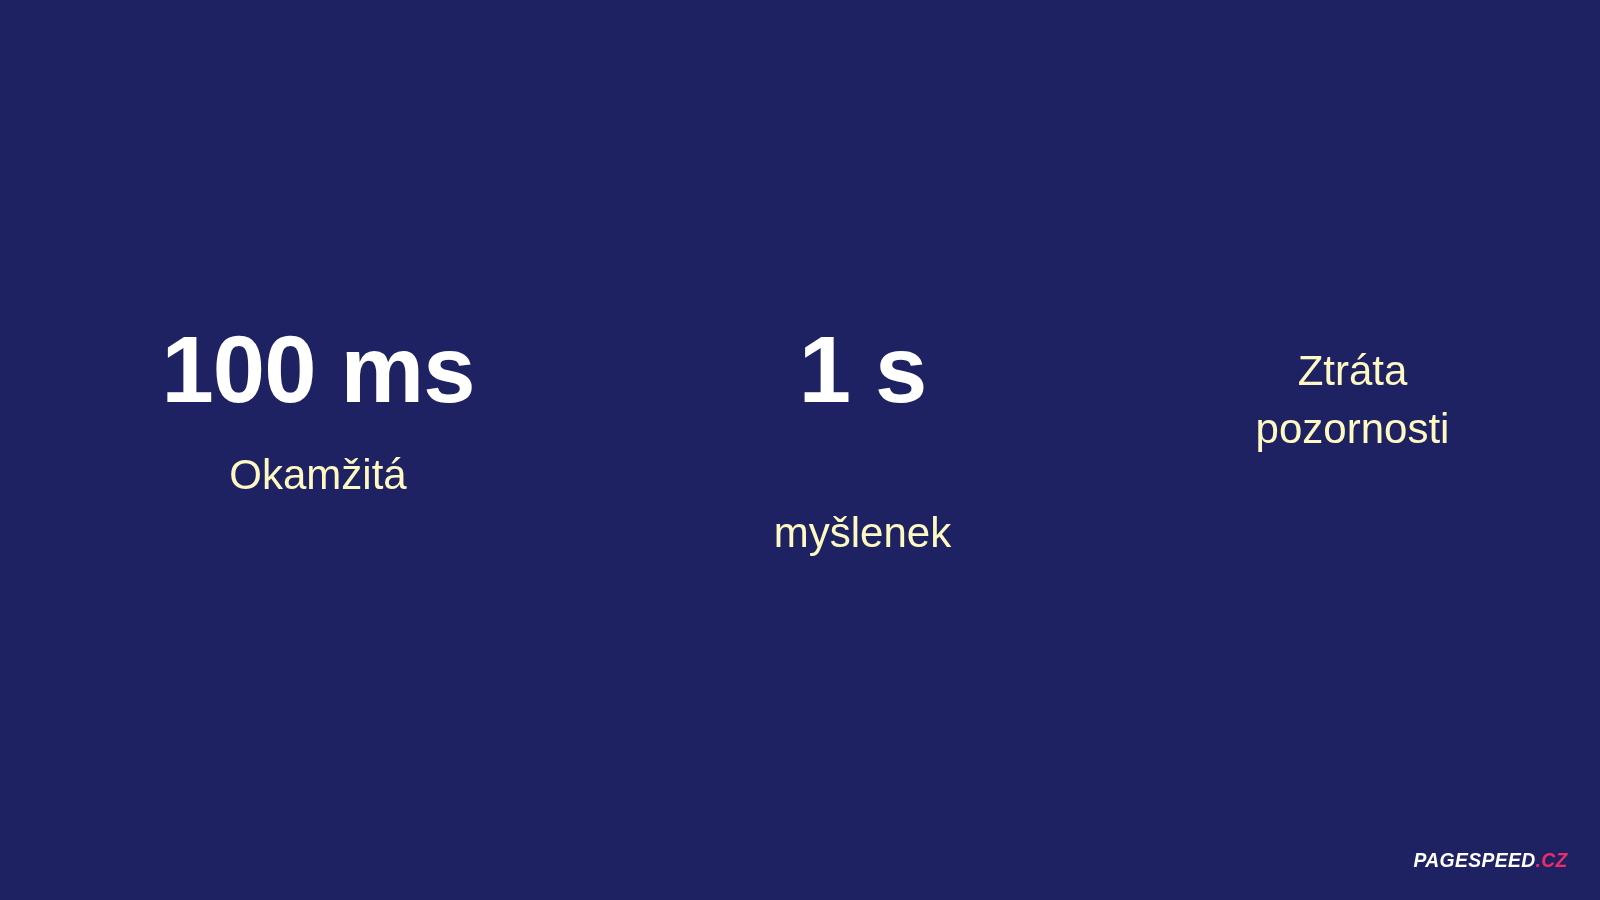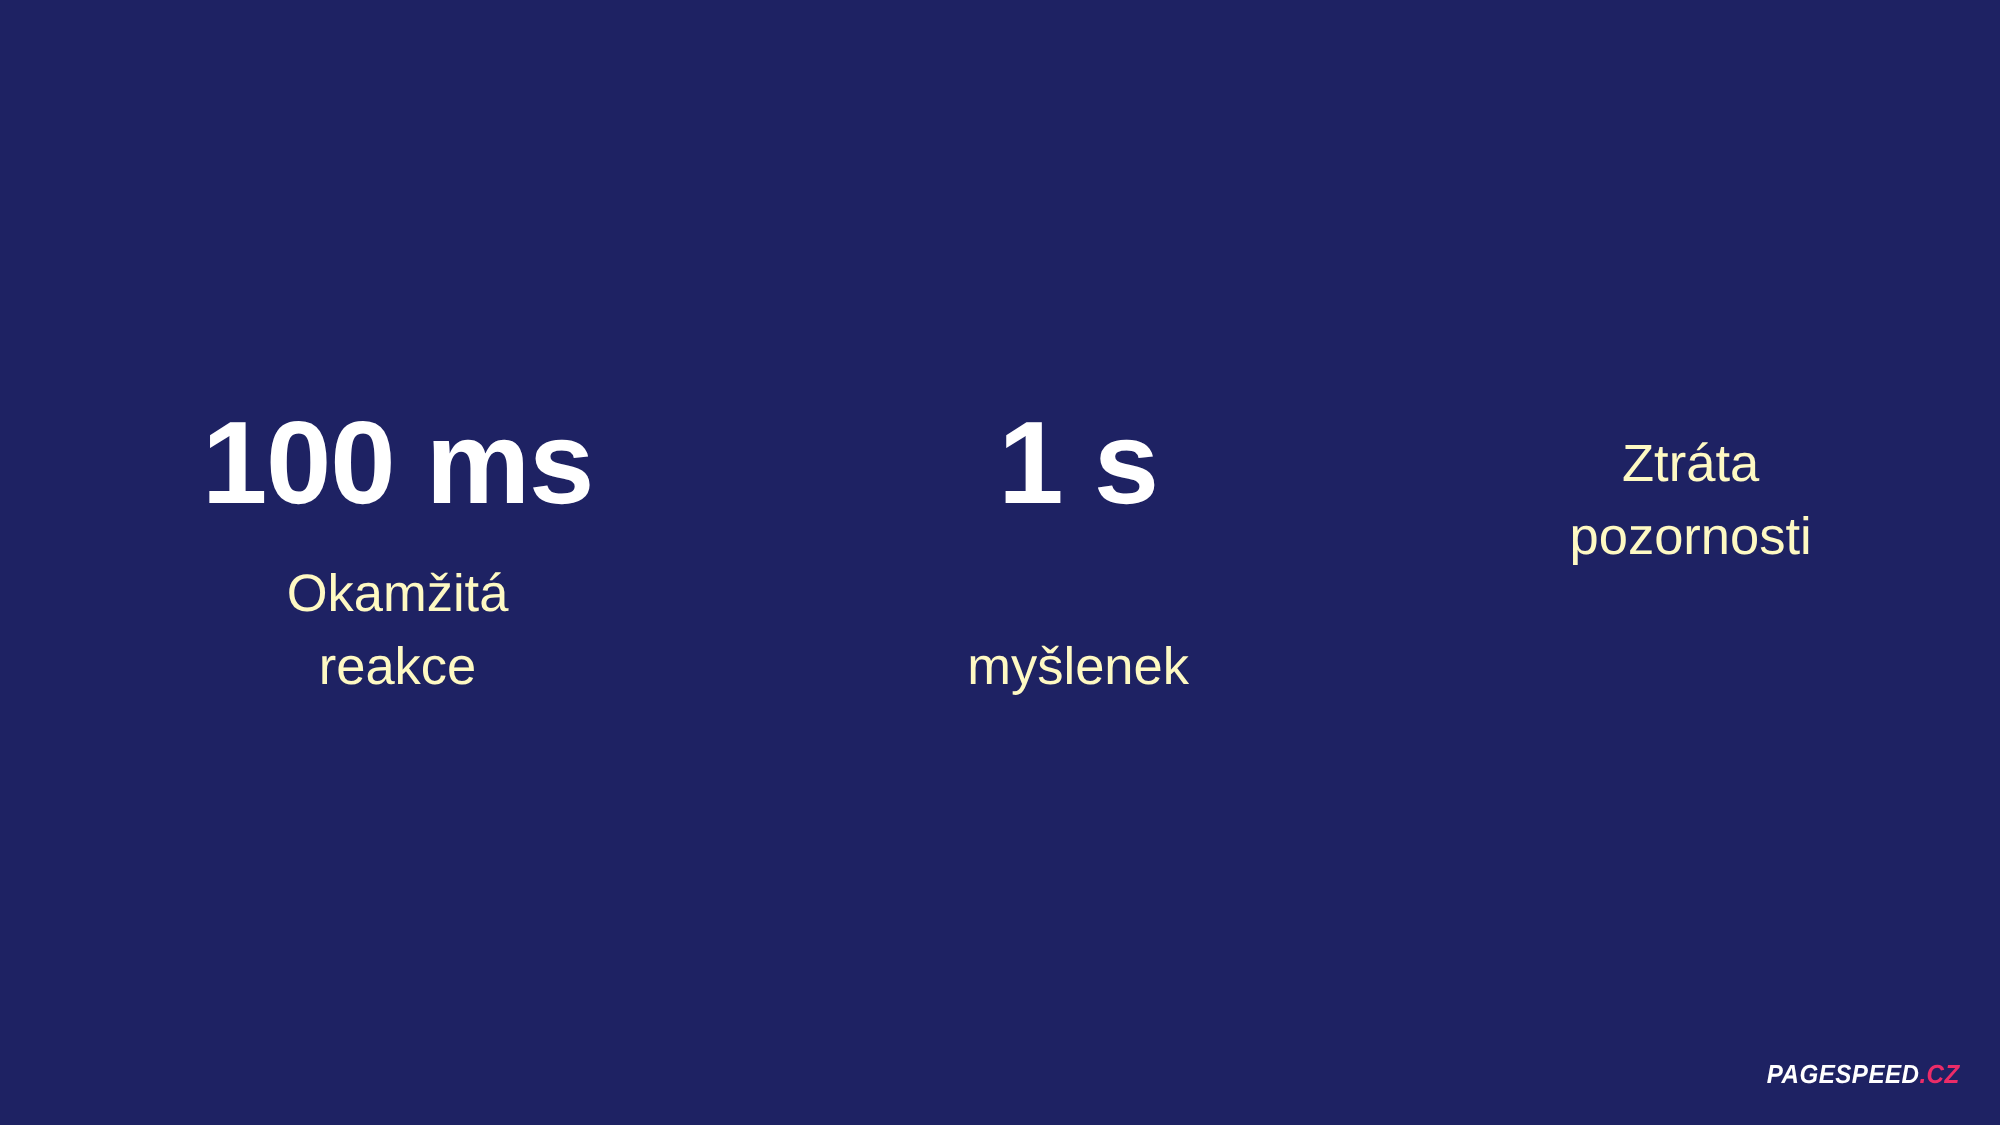--- a/index.html
+++ b/index.html
@@ -100,21 +100,20 @@
 <body>
 
 <div id="slide">
 
   <div id="stats-band">
 
     <div class="stat-col col-0">
       <div class="stat-value">100 ms</div>
       <div class="stat-label">
         <span>Okamžitá</span><br>
-        <span>reakce</span>
       </div>
     </div>
 
     <div class="stat-col col-1">
       <div class="stat-value">1 s</div>
       <div class="stat-label">
         <br>
         <span>myšlenek</span>
       </div>
     </div>

